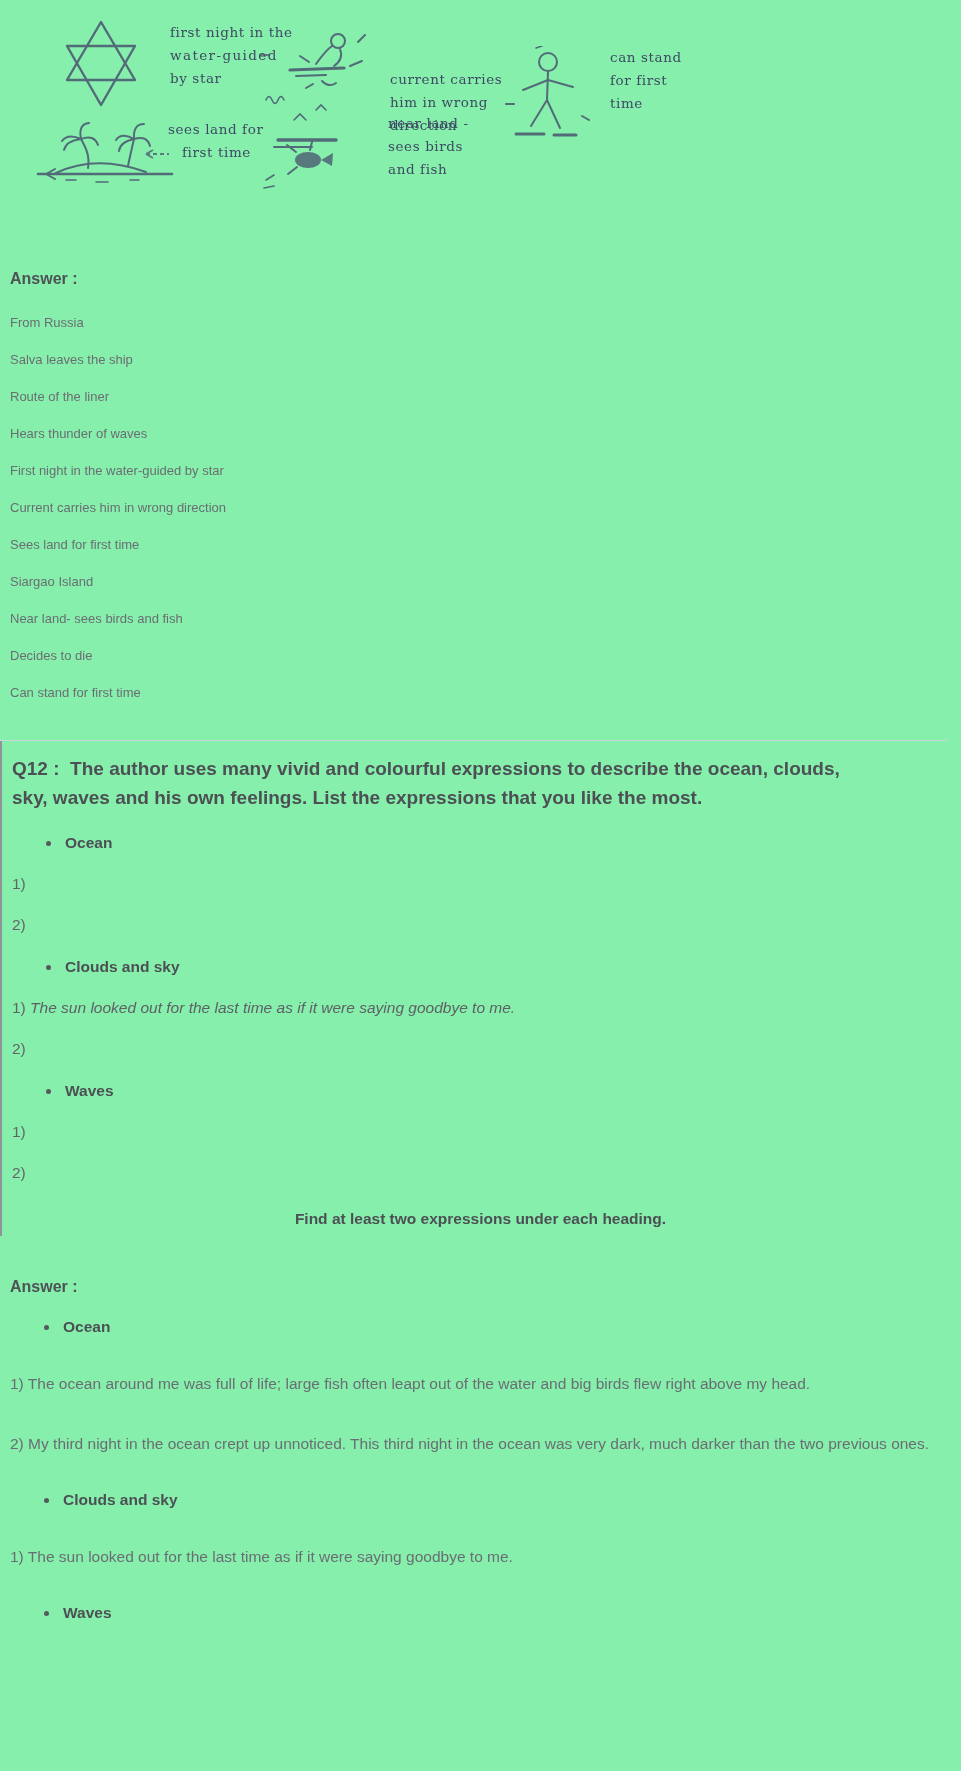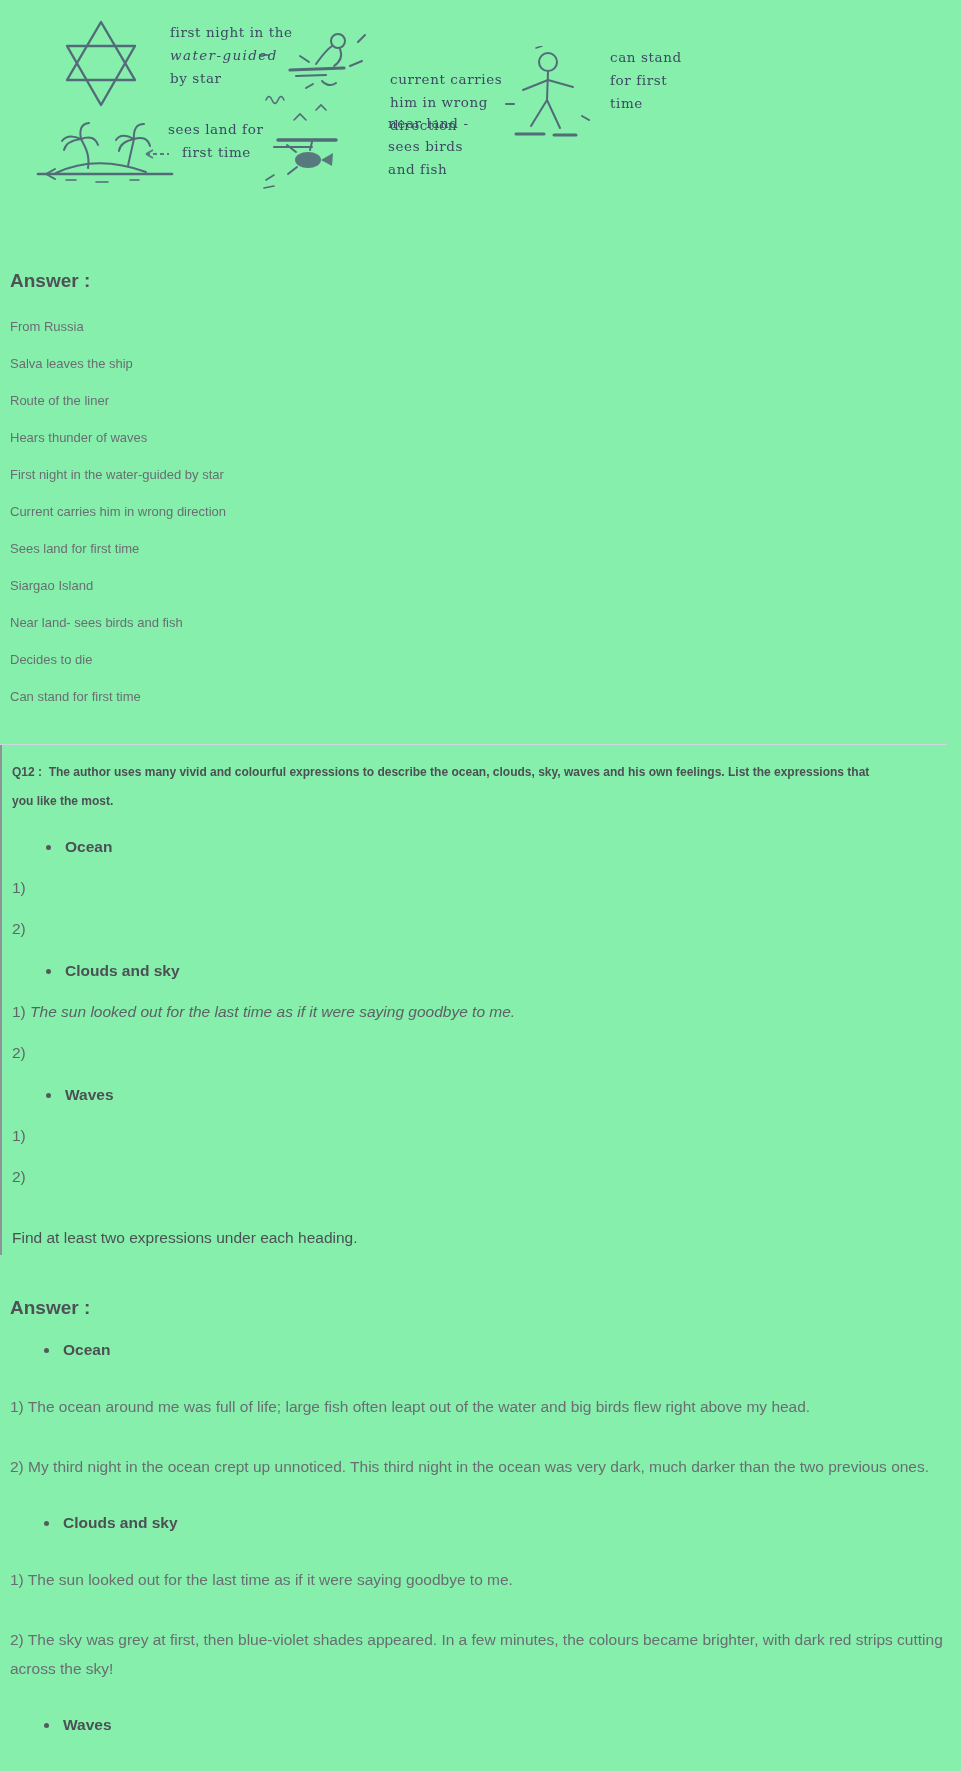--- a/index.html
+++ b/index.html
@@ -14,64 +14,64 @@
   
   .sketch{position:relative;height:196px;margin-top:8px;}
   .sketch svg{position:absolute;}
   .slabel{
     position:absolute;
     font-family:"DejaVu Serif","Liberation Serif",serif;
     font-size:13.5px;line-height:23px;
     color:#3e4a63;letter-spacing:.6px;
   }
   .slabel span{display:block;}
-  .ls-wide{letter-spacing:1.4px;font-style:italic;}
+  .ls-wide{letter-spacing:1.4px;}
   
   .content{padding:0 12px 0 10px;}
   .ans-label{
     margin:66px 0 24px 0;
-    font-size:19px;font-weight:700;color:#4e5256;
+    font-size:16px;font-weight:700;color:#4e5256;
   }
   .plain-list p{
     margin:0 0 15px 0;
     font-size:13px;line-height:22px;color:#6a6e72;
   }
   .divider{
     border:none;border-top:1px solid #ccd7de;
     height:0;margin:36px 0 0 -10px;width:947px;
   }
   .qblock{
     margin-left:-10px;
     border-left:2px solid #8f9498;
     padding:13px 0 4px 10px;
   }
   .q-question{
     max-width:862px;
-    font-size:12px;font-weight:700;line-height:29px;color:#4c5054;
+    font-size:19px;font-weight:700;line-height:29px;color:#4c5054;
     margin:0;
   }
   .bullet-row{
     display:flex;align-items:center;
     padding-left:34px;margin:20px 0 18px 0;
   }
   .bullet-dot{
     width:5px;height:5px;border-radius:50%;
     background:#55595d;margin-right:14px;flex:0 0 auto;
   }
   .bullet-label{
     font-size:15.5px;font-weight:700;color:#4c5054;line-height:22px;
   }
   .blank-row,.num-row{
     margin:19px 0;
     font-size:15.5px;line-height:22px;color:#62666a;
   }
   .num-row .ital{font-style:italic;color:#5d6165;}
   .q-footer{
-    margin:39px 0 2px 0;
-    font-size:15.5px;font-weight:400;color:#4c5054;line-height:22px;
+    margin:24px 0 2px 0;
+    font-size:15.5px;font-weight:700;color:#4c5054;line-height:22px;text-align:center;
   }
   .ans2-label{margin:42px 0 2px 0;}
   .para{
     margin:31px 0;
     max-width:946px;
     font-size:15.5px;line-height:29px;color:#6a6e72;
   }
 </style>
 </head>
 <body>
@@ -228,21 +228,20 @@
       <span class="bullet-label">Ocean</span>
     </div>
     <p class="para"><span>1)</span> <span>The ocean around me was full of life; large fish often leapt out of the water and big birds flew right above my head.</span></p>
     <p class="para"><span>2)</span> <span>My third night in the ocean crept up unnoticed. This third night in the ocean was very dark, much darker than the two previous ones.</span></p>
 
     <div class="bullet-row">
       <span class="bullet-dot"></span>
       <span class="bullet-label">Clouds and sky</span>
     </div>
     <p class="para"><span>1)</span> <span>The sun looked out for the last time as if it were saying goodbye to me.</span></p>
-    <p class="para"><span>2)</span> <span>The sky was grey at first, then blue-violet shades appeared. In a few minutes, the colours became brighter, with dark red strips cutting across the sky!</span></p>
 
     <div class="bullet-row">
       <span class="bullet-dot"></span>
       <span class="bullet-label">Waves</span>
     </div>
 
   </div>
 </div>
 
 </body></html>

